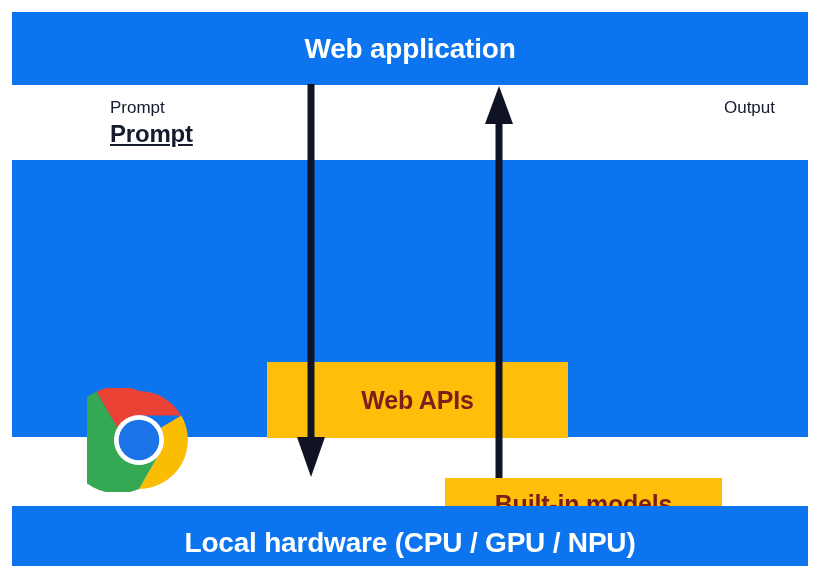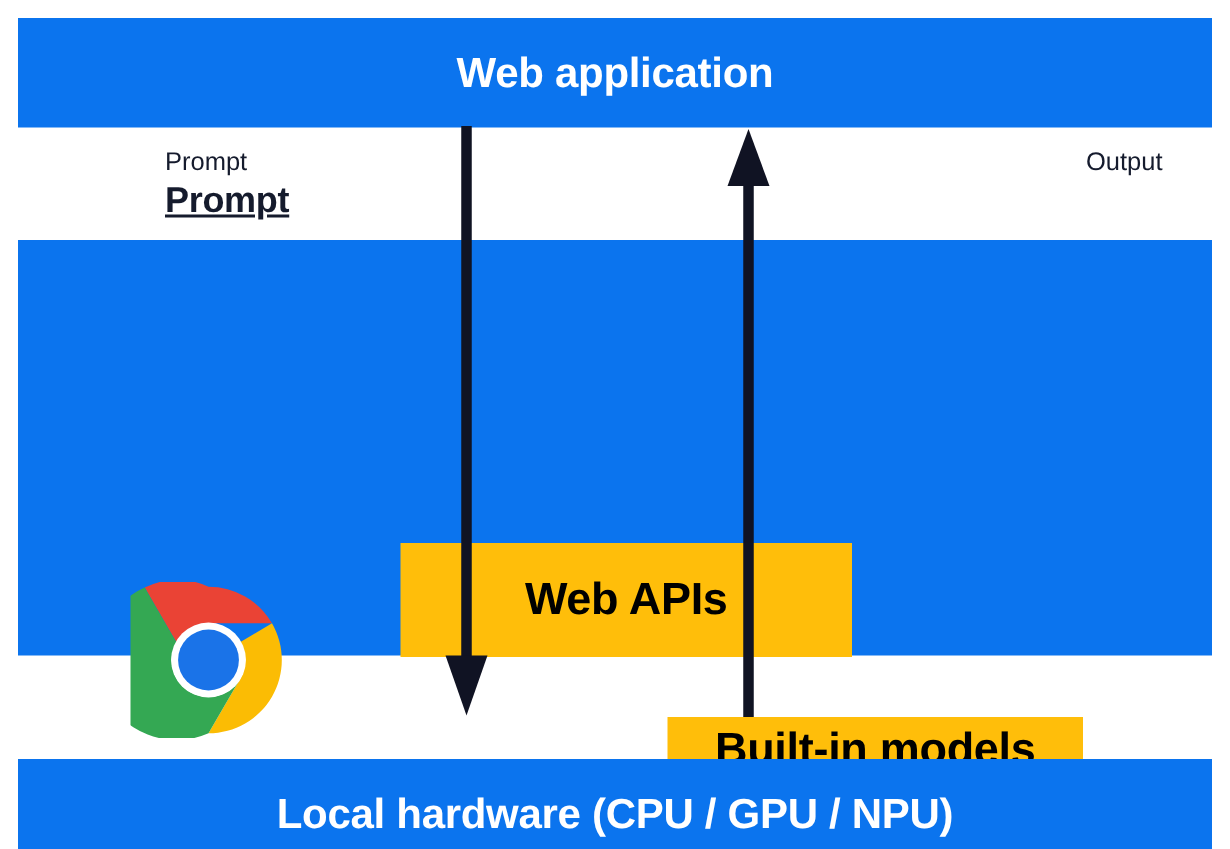--- a/index.html
+++ b/index.html
@@ -119,22 +119,22 @@
     width: 301px;
     height: 76px;
   }
   #box-builtin-models {
     left: 433px;
     top: 318px;
     width: 277px;
     height: 82px;
   }
   .box-title {
-    color: #000000;
-    font-size: 30px;
+    color: #7f1d1d;
+    font-size: 25px;
     font-weight: 700;
     letter-spacing: -0.2px;
     line-height: 1.22;
   }
 
   
   #browser-badge {
     position: absolute;
     left: 62px;
     top: 228px;

